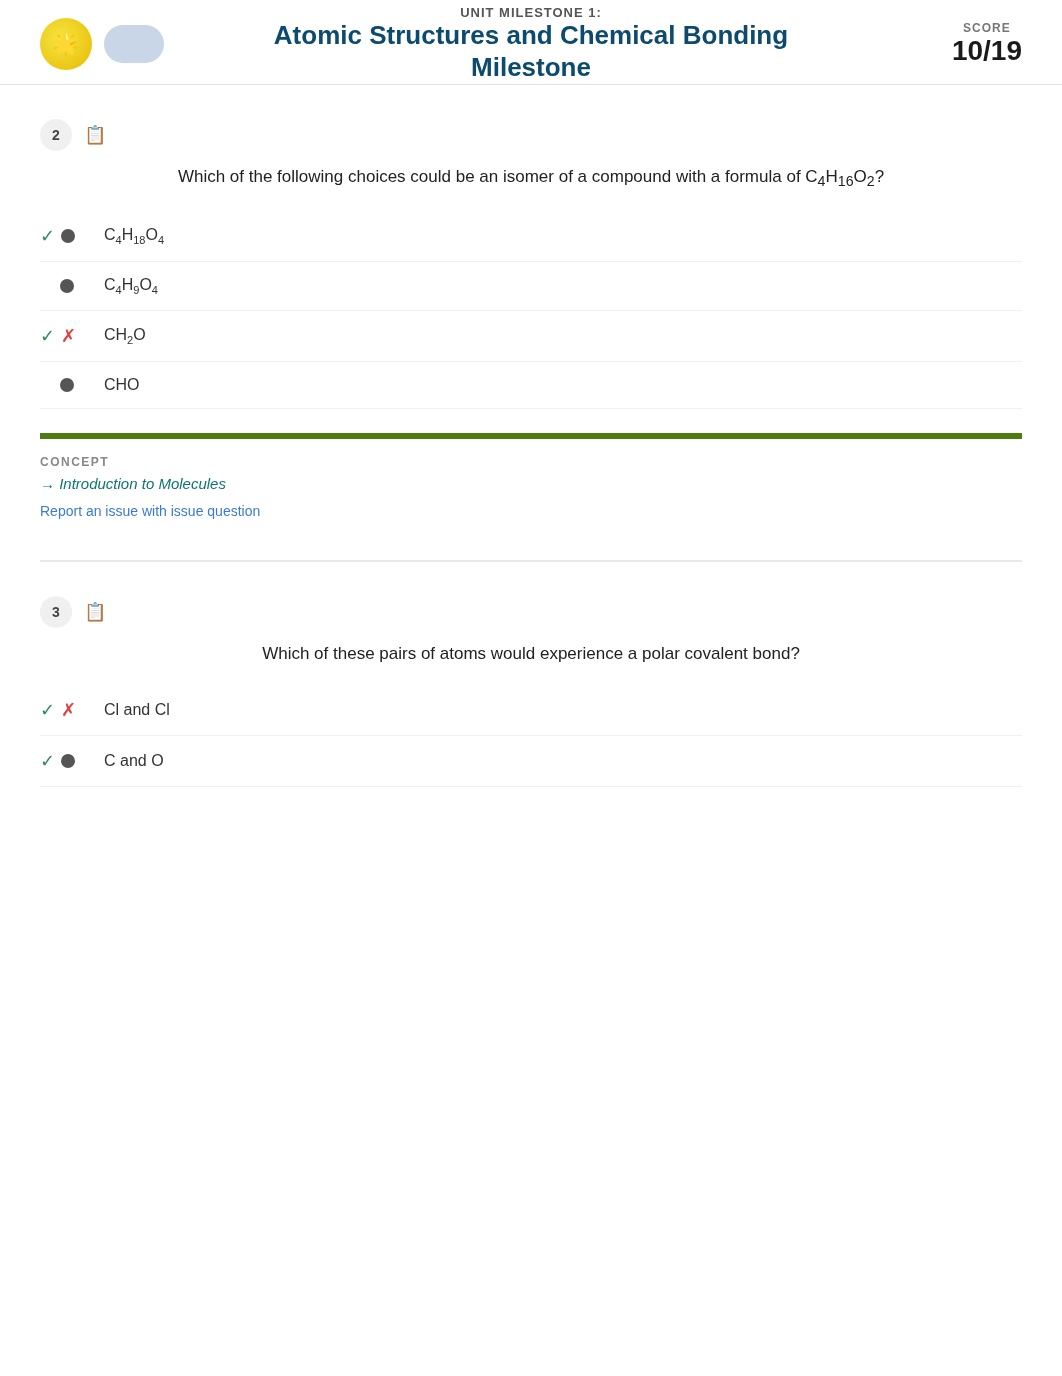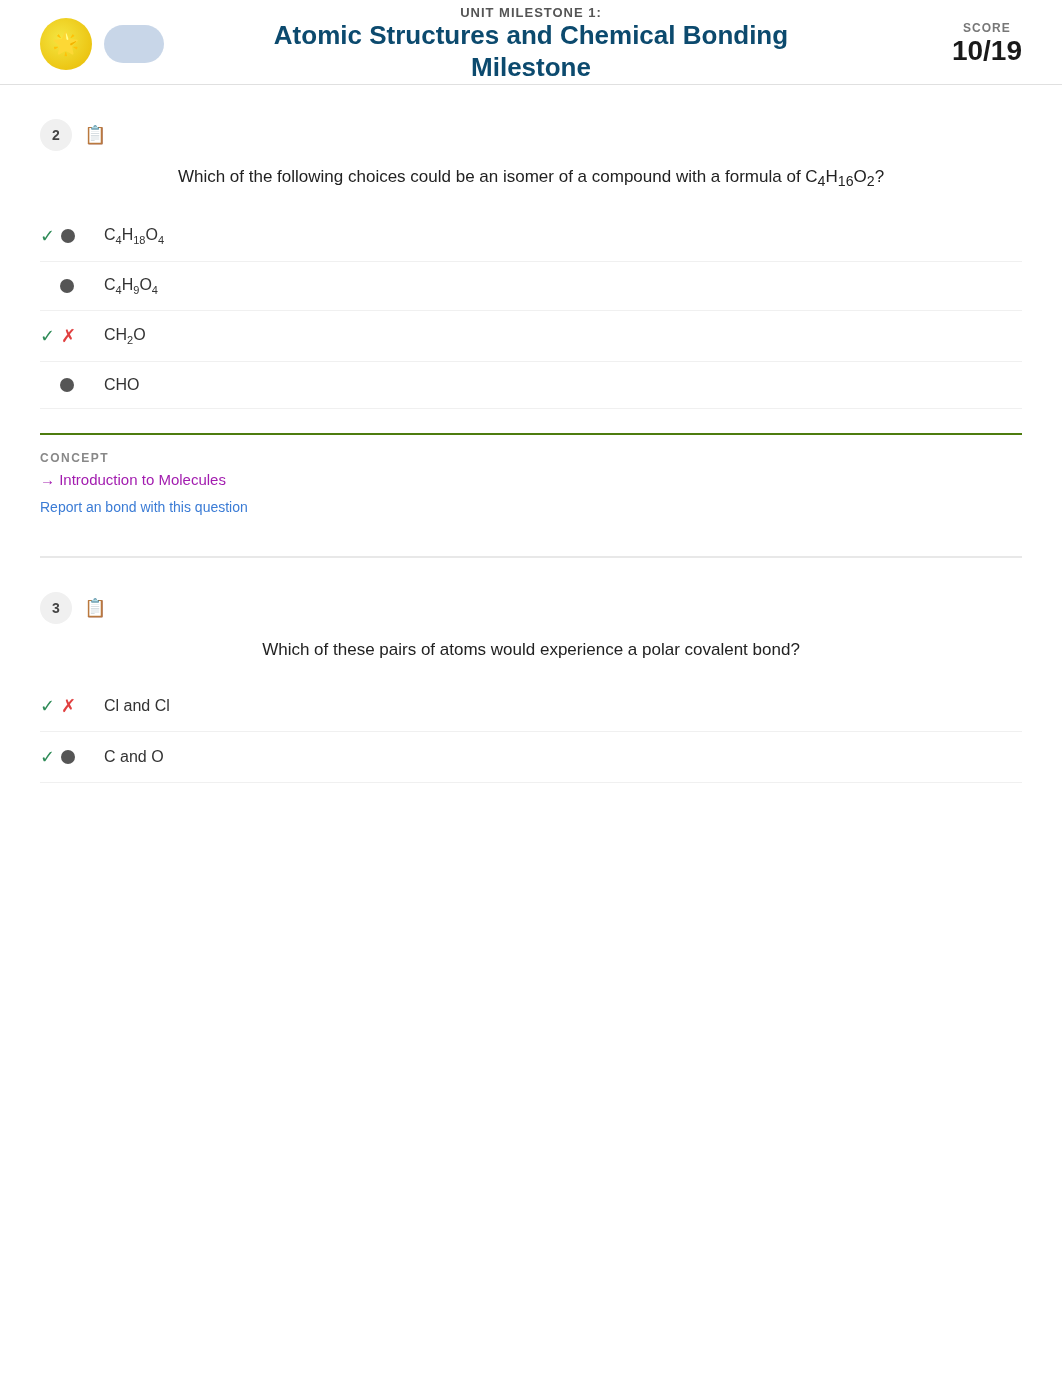--- a/index.html
+++ b/index.html
@@ -162,34 +162,35 @@
       color: #333;
     }
     .answer-text sub {
       font-size: 11px;
     }
 
     
     .concept-section {
       margin-top: 24px;
       padding-top: 16px;
-      border-top: 2px solid #4d7c0f;
+      border-top: 6px solid #4d7c0f;
     }
     .concept-label {
       font-size: 12px;
       font-weight: 700;
       letter-spacing: 1.5px;
       color: #888;
       text-transform: uppercase;
       margin-bottom: 6px;
     }
     .concept-link {
       font-size: 15px;
-      color: #a21caf;
+      color: #0f766e;
       text-decoration: none;
+      font-style: italic;
     }
     .report-link {
       display: inline-block;
       margin-top: 10px;
       font-size: 14px;
       color: #3a7bd5;
       text-decoration: none;
     }
 
     
@@ -258,21 +259,21 @@
         <span class="icon-empty"></span>
         <span class="icon-dot"></span>
       </div>
       <div class="answer-text">CHO</div>
     </div>
 
     <div class="concept-section">
       <div class="concept-label">CONCEPT</div>
       <a class="concept-link" href="#">→ Introduction to Molecules</a>
       <br>
-      <a class="report-link" href="#">Report an bond with this question</a>
+      <a class="report-link" href="#">Report an issue with issue question</a>
     </div>
   </div>
 
   <hr class="question-divider">
 
   <div class="question-block">
     <div class="question-header">
       <div class="question-number-badge">3</div>
       <div class="question-icon">📋</div>
     </div>

